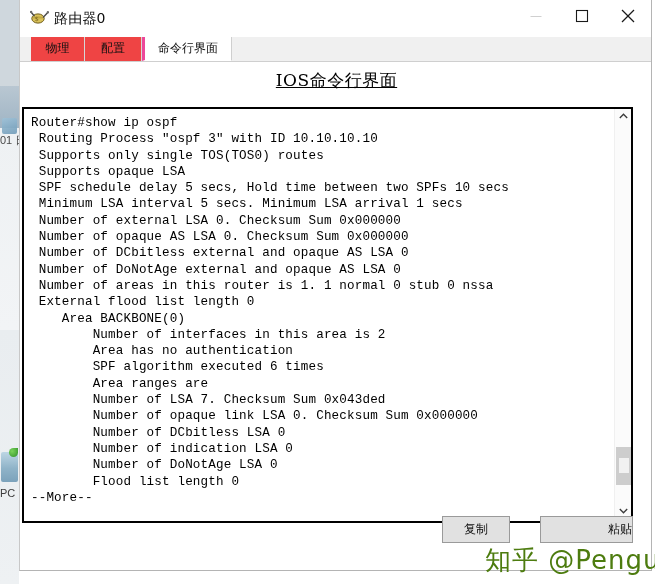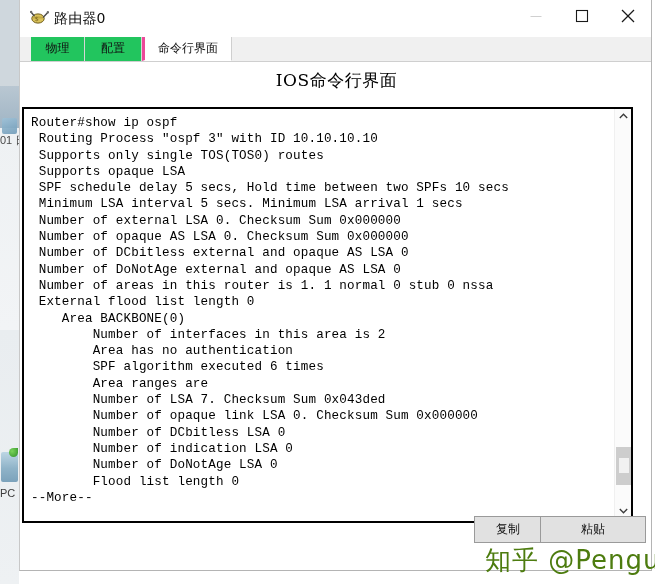--- a/index.html
+++ b/index.html
@@ -139,21 +139,21 @@
   .tab {
     position: absolute;
     top: 0;
     height: 24px;
     box-sizing: border-box;
     font-family: "DejaVu Sans", "Liberation Sans", sans-serif;
     font-size: 12px;
     color: #111;
     text-align: center;
     line-height: 23px;
-    background: #22c55e;
+    background: #ef4444;
     border-right: 1px solid #d6d6d6;
     cursor: default;
   }
   .tab.active {
     background: #ffffff;
     border-left: 3px solid #ec4899;
     border-right: 1px solid #cfcfcf;
     border-bottom: 1px solid #ffffff;
     z-index: 3;
   }
@@ -164,20 +164,21 @@
   
   #pane-heading {
     position: absolute;
     left: 0; top: 69px;
     width: 633px;
     text-align: center;
     font-family: "DejaVu Serif", "Liberation Serif", serif;
     font-size: 17px;
     color: #000;
     letter-spacing: .5px;
+    text-decoration: underline;
   }
 
   
   #terminal-frame {
     position: absolute;
     left: 2px; top: 107px;
     width: 611px;
     height: 416px;
     border: 2px solid #000000;
     background: #ffffff;
@@ -237,22 +238,22 @@
     box-sizing: border-box;
     background: #e1e1e1;
     border: 1px solid #9a9a9a;
     font-family: "DejaVu Sans", "Liberation Sans", sans-serif;
     font-size: 12px;
     color: #101010;
     cursor: default;
     line-height: 25px;
     text-align: center;
   }
-  #btn-copy  { left: 422px; width: 68px; margin-left: 32px; }
-  #btn-paste { left: 520px; width: 106px; }
+  #btn-copy  { left: 422px; width: 68px; }
+  #btn-paste { left: 520px; width: 93px; text-align: right; }
 
   
   #watermark {
     position: absolute;
     left: 465px; top: 543px;
     font-family: "DejaVu Sans", "Liberation Sans", sans-serif;
     font-size: 26px;
     color: #4d7c0f;
     letter-spacing: 1px;
     white-space: nowrap;

